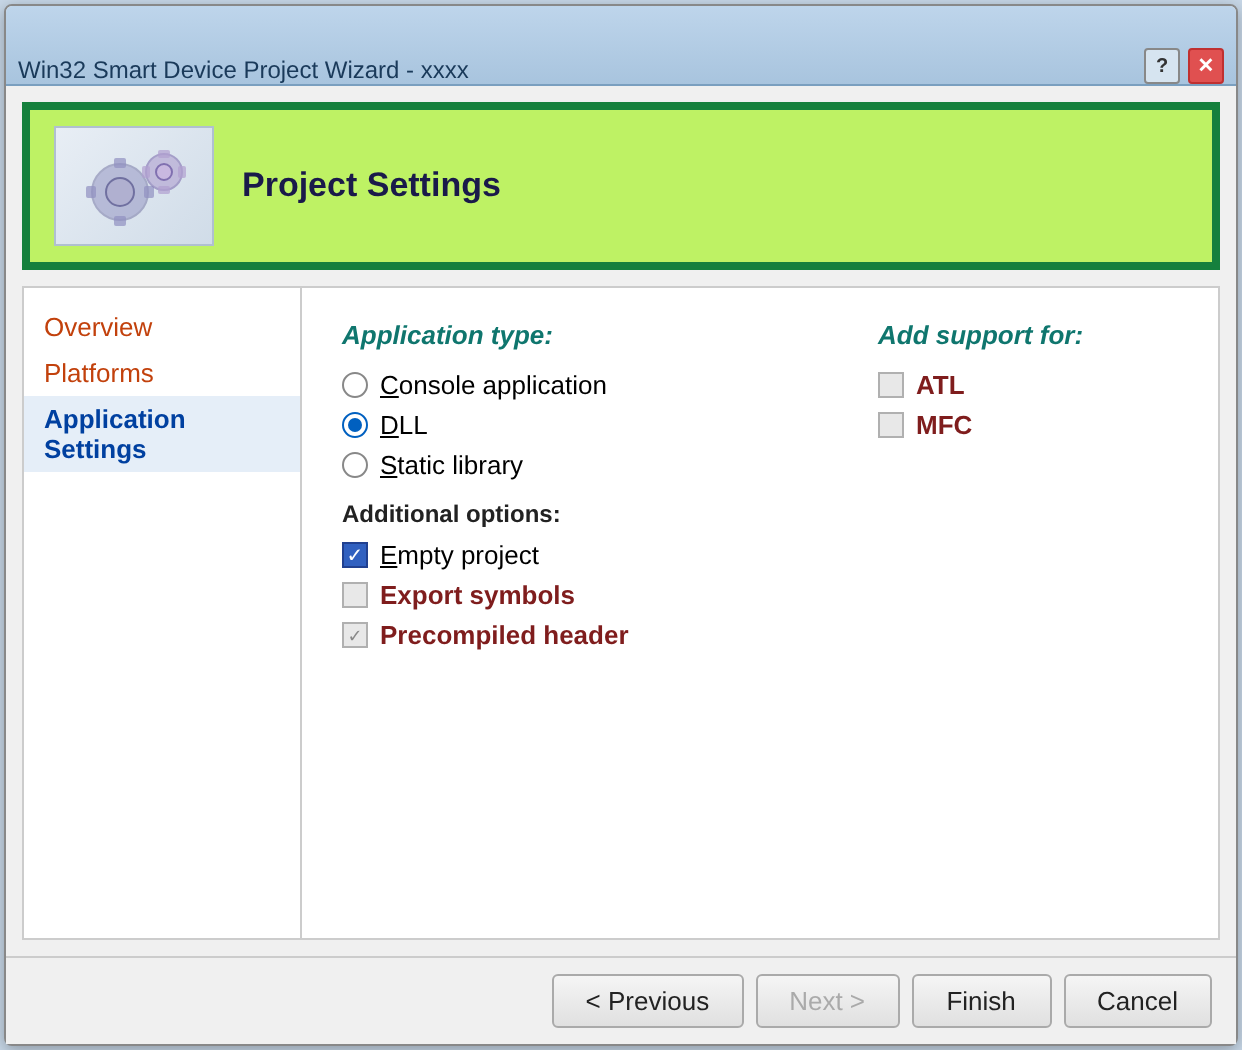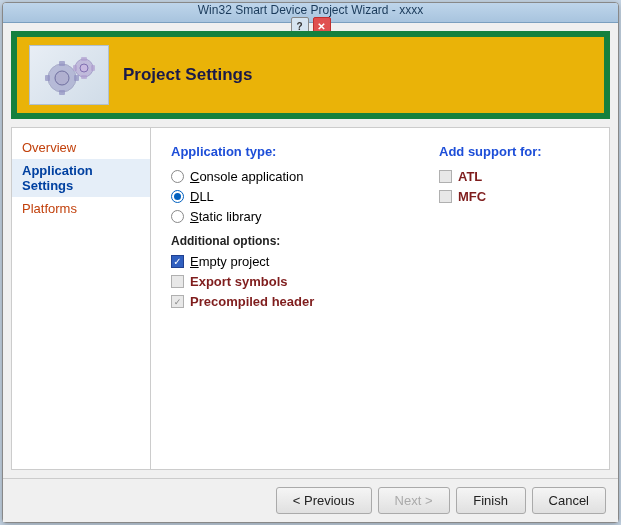--- a/index.html
+++ b/index.html
@@ -17,28 +17,27 @@
       margin: 2px;
       background: #f0f0f0;
       border: 1px solid #888;
       border-radius: 4px;
       display: flex;
       flex-direction: column;
       box-shadow: 0 2px 8px rgba(0,0,0,0.3);
     }
     .title-bar {
       background: linear-gradient(to bottom, #bed5eb, #a8c4de);
-      height: 20px;
+      height: 40px;
       border-radius: 3px 3px 0 0;
       display: flex;
-      align-items: center;
+      align-items: flex-end;
       justify-content: space-between;
       padding: 0 6px;
       border-bottom: 1px solid #7a9fbf;
-      flex-direction: column;
     }
     .title-bar-text {
       font-size: 12px;
       color: #1a3a5a;
       font-weight: normal;
     }
     .title-bar-controls {
       display: flex;
       gap: 4px;
       align-items: center;
@@ -65,22 +64,22 @@
     .title-btn.help {
       background: #d6e4f0;
     }
     .content-area {
       display: flex;
       flex-direction: column;
       flex: 1;
       padding: 8px;
     }
     .header-banner {
-      background: #eab308;
-      border: 6px solid #15803d;
+      background: #bef264;
+      border: 4px solid #15803d;
       display: flex;
       align-items: center;
       padding: 8px 12px;
       margin-bottom: 8px;
       min-height: 70px;
       text-align: center;
     }
     .wizard-icon {
       width: 80px;
       height: 60px;
@@ -124,22 +123,23 @@
     .main-panel {
       flex: 1;
       background: white;
       border: 1px solid #ccc;
       border-left: none;
       padding: 16px 20px;
     }
     .section-label {
       font-size: 13px;
       font-weight: bold;
-      color: #1d4ed8;
+      color: #0f766e;
       margin-bottom: 10px;
+      font-style: italic;
     }
     .two-col {
       display: flex;
       gap: 30px;
     }
     .left-col {
       flex: 1;
     }
     .right-col {
       width: 150px;
@@ -273,25 +273,25 @@
       </div>
       <div class="page-title">Project Settings</div>
     </div>
 
     <div class="main-body">
 
       <div class="sidebar">
         <div class="sidebar-item">
           <span>Overview</span>
         </div>
+        <div class="sidebar-item">
+          <span>Platforms</span>
+        </div>
         <div class="sidebar-item active">
           <span>Application Settings</span>
-        </div>
-        <div class="sidebar-item">
-          <span>Platforms</span>
         </div>
       </div>
 
       <div class="main-panel">
         <div class="two-col">
 
           <div class="left-col">
             <div class="section-label">Application type:</div>
             <div class="radio-group">
 

